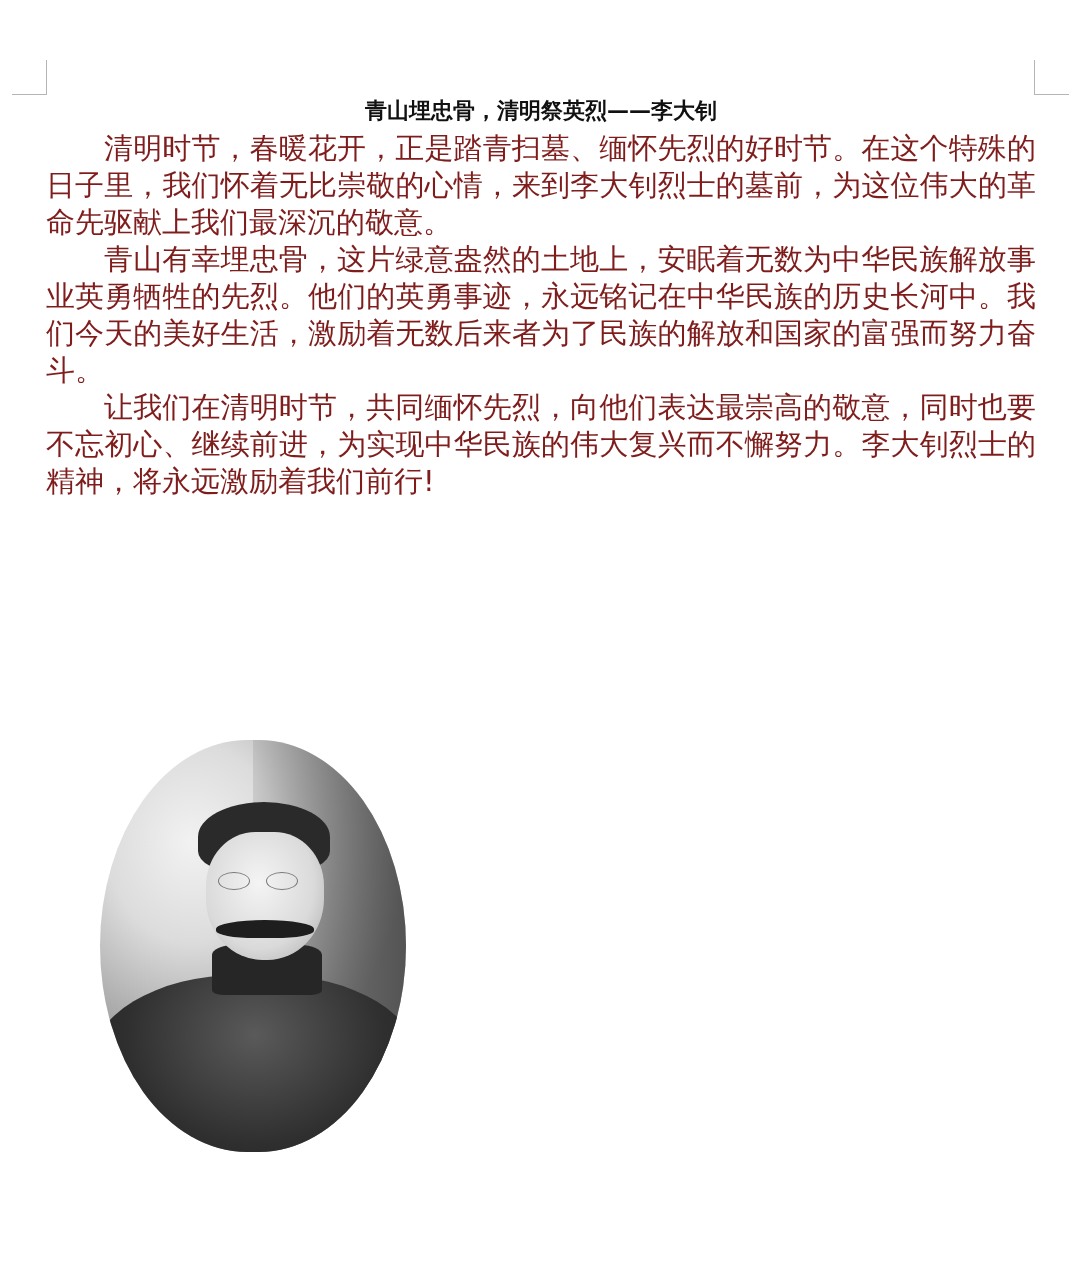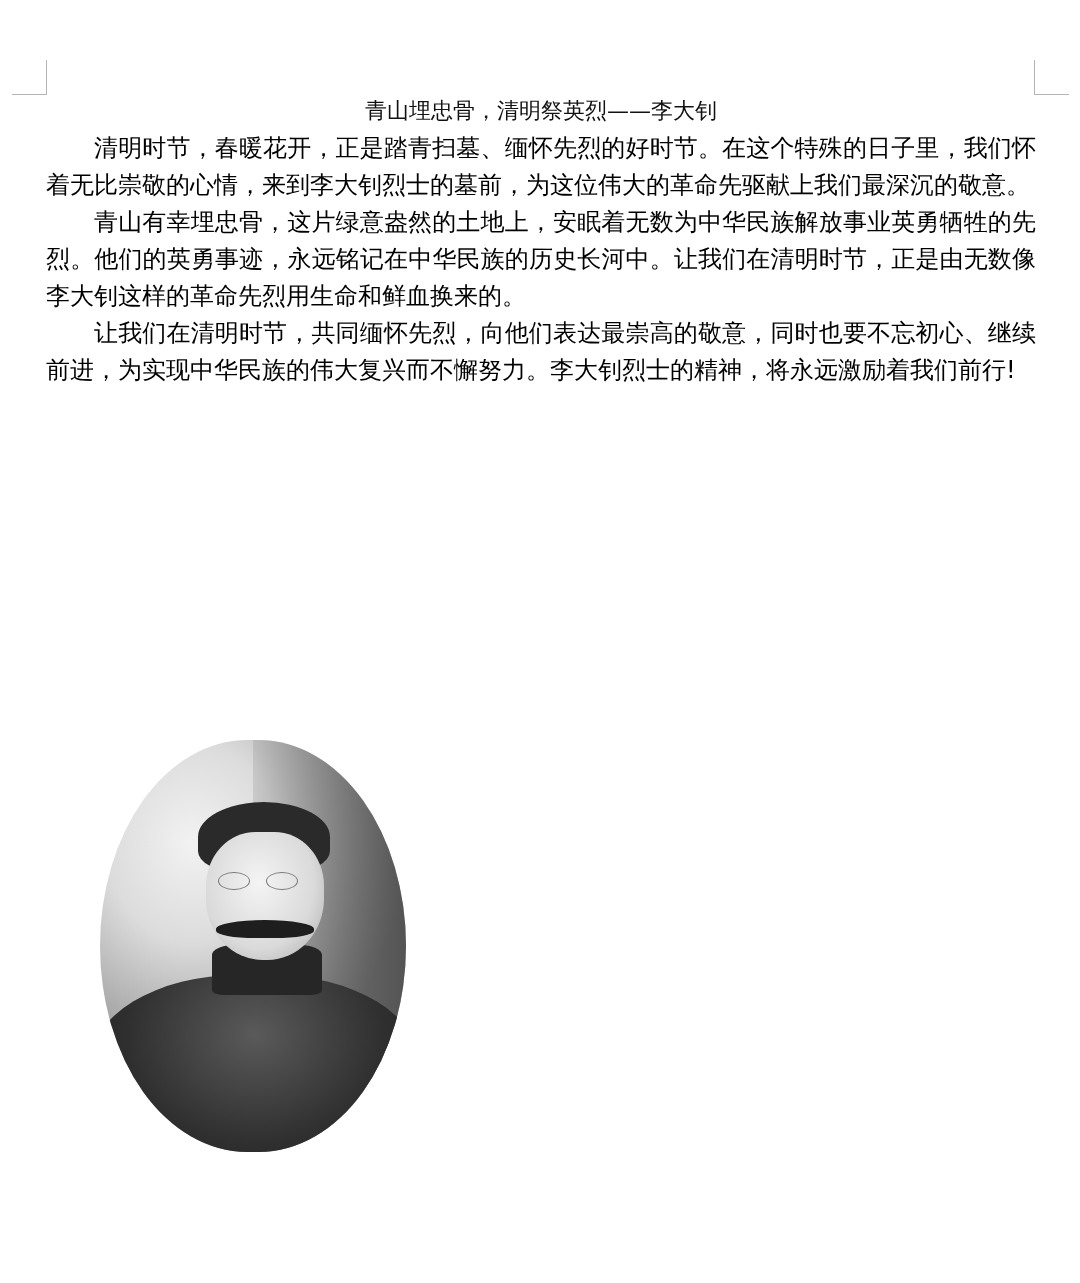--- a/index.html
+++ b/index.html
@@ -33,34 +33,34 @@
       border-width: 0 0 1px 1px;
     }
     .doc {
       position: absolute;
       left: 46px;
       top: 96px;
       width: 990px;
     }
     .title {
       text-align: center;
-      font-weight: normal;
+      font-weight: bold;
       font-size: 22px;
       line-height: 30px;
       margin: 0 0 4px 0;
       letter-spacing: 0px;
       color: #111;
     }
     .para {
-      font-size: 24px;
+      font-size: 29px;
       line-height: 37px;
       text-indent: 2em;
       margin: 0;
       text-align: justify;
-      color: #000000;
+      color: #7f1d1d;
     }
     .photo-wrap {
       position: absolute;
       left: 100px;
       top: 740px;
       width: 306px;
       height: 412px;
     }
     .photo-oval {
       position: absolute;
@@ -127,21 +127,21 @@
   </style>
 </head>
 <body>
 
 <div class="corner tl"></div>
 <div class="corner tr"></div>
 
 <div class="doc">
   <h1 class="title">青山埋忠骨，清明祭英烈——李大钊</h1>
   <p class="para">清明时节，春暖花开，正是踏青扫墓、缅怀先烈的好时节。在这个特殊的日子里，我们怀着无比崇敬的心情，来到李大钊烈士的墓前，为这位伟大的革命先驱献上我们最深沉的敬意。</p>
-  <p class="para">青山有幸埋忠骨，这片绿意盎然的土地上，安眠着无数为中华民族解放事业英勇牺牲的先烈。他们的英勇事迹，永远铭记在中华民族的历史长河中。让我们在清明时节，正是由无数像李大钊这样的革命先烈用生命和鲜血换来的。</p>
+  <p class="para">青山有幸埋忠骨，这片绿意盎然的土地上，安眠着无数为中华民族解放事业英勇牺牲的先烈。他们的英勇事迹，永远铭记在中华民族的历史长河中。我们今天的美好生活，激励着无数后来者为了民族的解放和国家的富强而努力奋斗。</p>
   <p class="para">让我们在清明时节，共同缅怀先烈，向他们表达最崇高的敬意，同时也要不忘初心、继续前进，为实现中华民族的伟大复兴而不懈努力。李大钊烈士的精神，将永远激励着我们前行!</p>
 </div>
 
 <div class="photo-wrap" title="Oval black-and-white portrait of Li Dazhao wearing round glasses, with a mustache and a dark traditional jacket">
   <div class="photo-oval">
     <div class="bg-right"></div>
     <div class="body"></div>
     <div class="collar"></div>
     <div class="head-hair"></div>
     <div class="face"></div>

